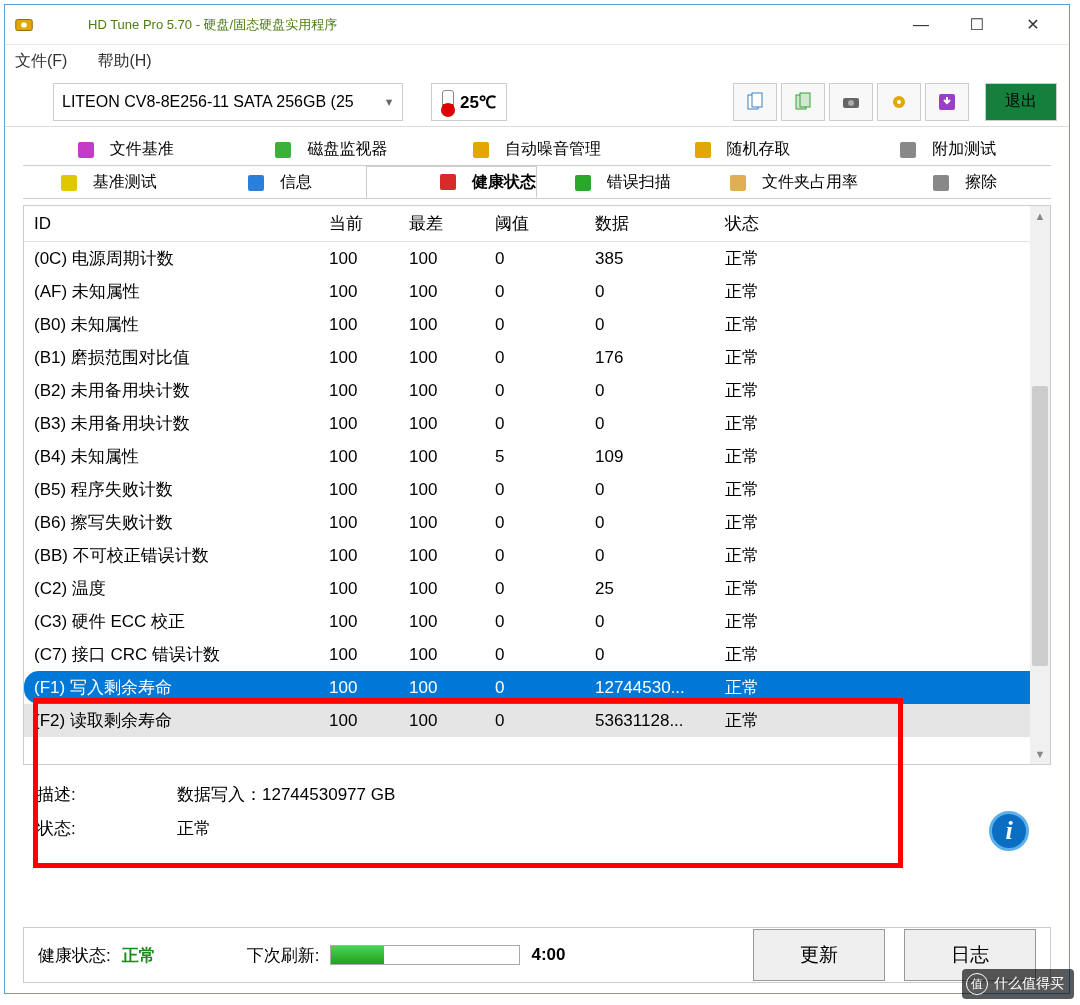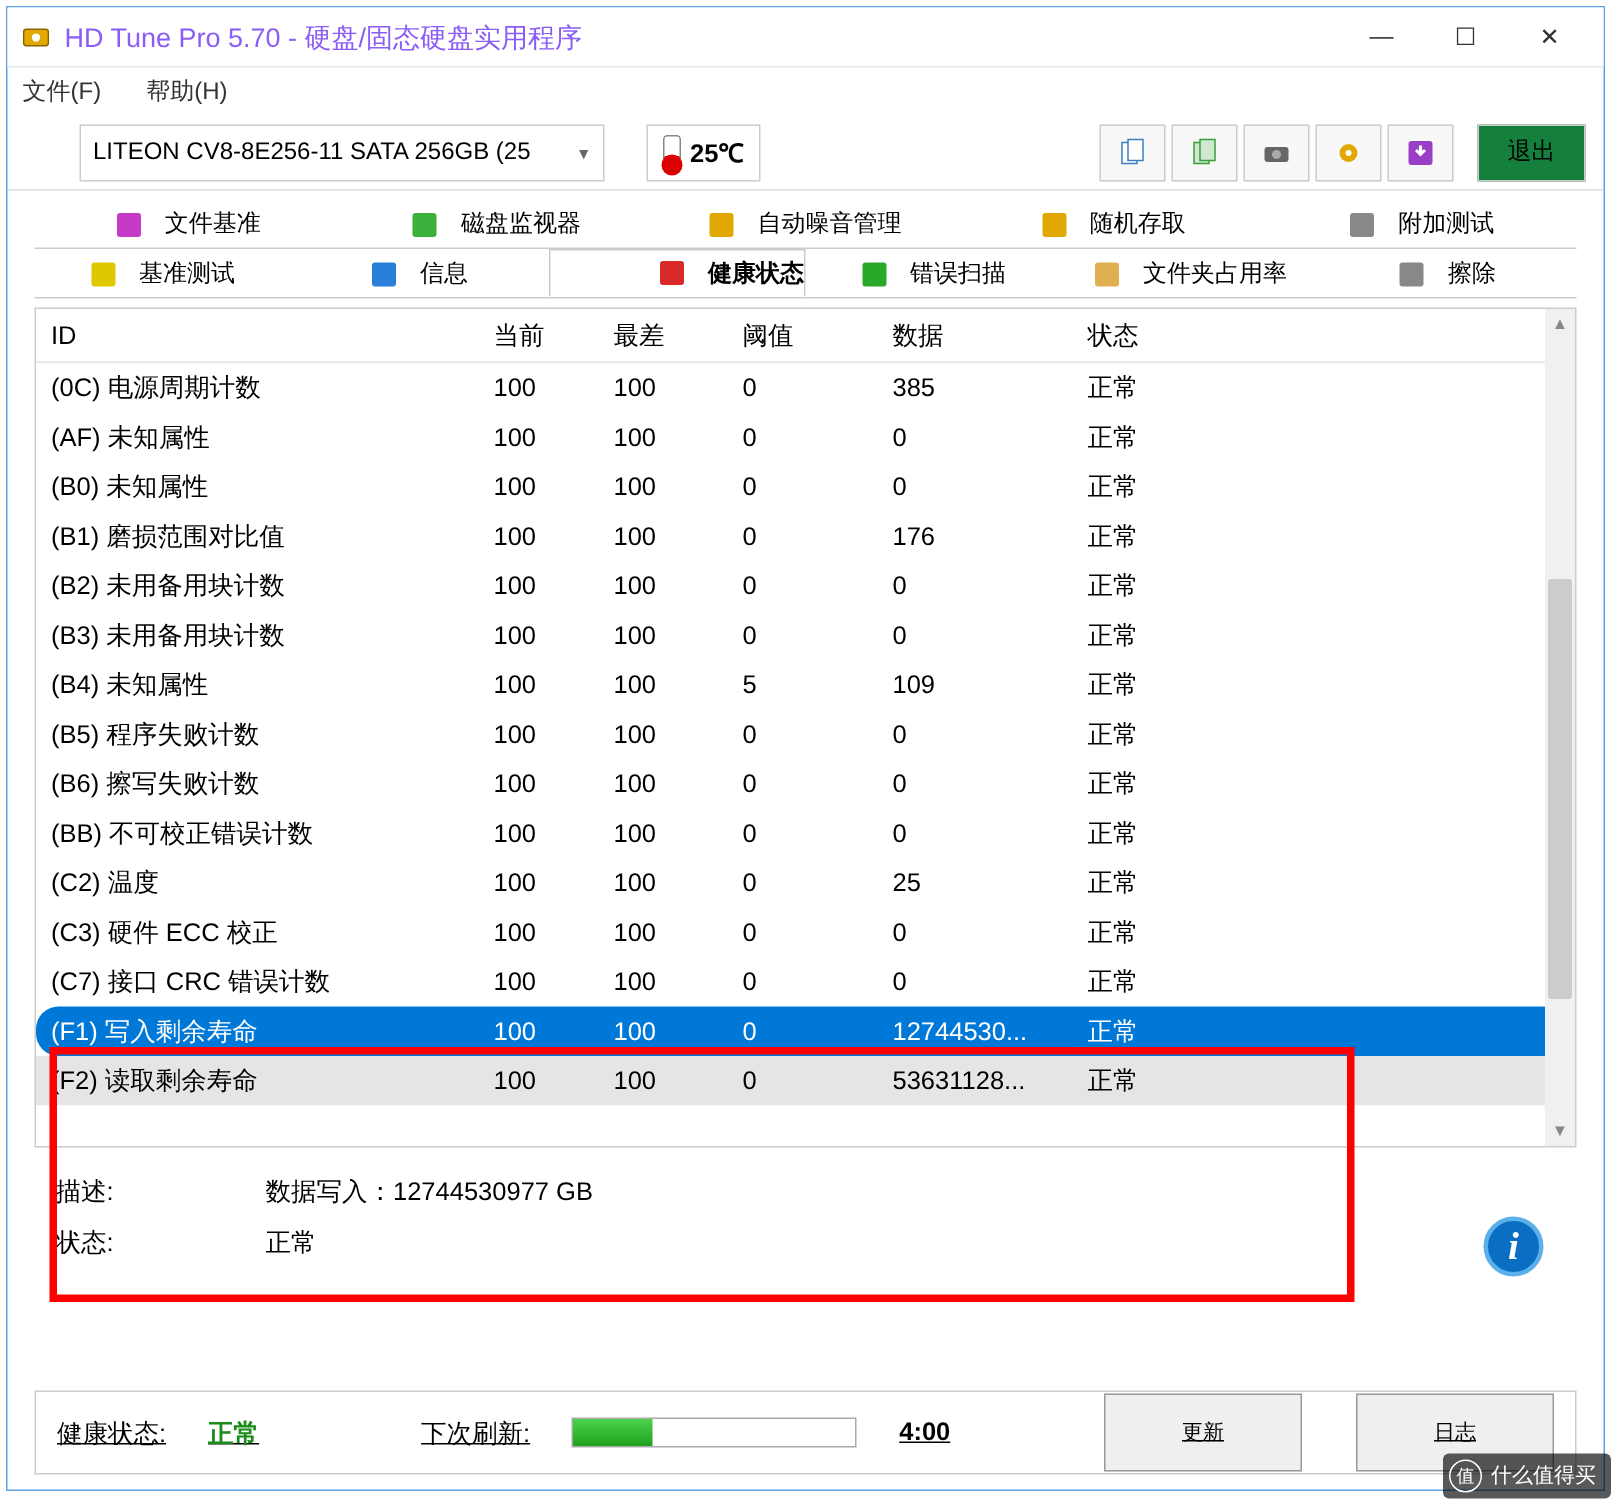--- a/index.html
+++ b/index.html
@@ -2,21 +2,21 @@
 <html><head>
 <meta charset="utf-8">
 <style>
 * { box-sizing: border-box; margin: 0; padding: 0; font-family: "Microsoft YaHei", "Segoe UI", sans-serif; }
 body { background: #fff; width: 1080px; height: 1005px; overflow: hidden; position: relative; }
 
 .window { width: 1066px; height: 990px; border: 1px solid #5aa3e0; background: #fff; margin: 4px; position: relative; }
 
 .titlebar { height: 40px; display: flex; align-items: center; padding: 0 8px; background: #fff; border-bottom: 1px solid #e8e8e8; }
 .titlebar .icon { width: 22px; height: 22px; margin-right: 8px; }
-.titlebar .title { font-size: 18px; color: #8b5cf6; flex: 1; }
+.titlebar .title { font-size: 13px; color: #4d7c0f; flex: 1; margin-left: 45px; }
 .win-controls { display: flex; gap: 0; }
 .win-btn { width: 56px; height: 36px; display: flex; align-items: center; justify-content: center; background: #fff; cursor: default; font-size: 16px; color: #333; }
 
 .menubar { height: 32px; display: flex; align-items: center; padding: 0 10px; gap: 30px; font-size: 16px; color: #333; }
 .menubar span { cursor: default; }
 
 .toolbar { height: 50px; display: flex; align-items: center; padding: 6px 12px; gap: 8px; border-bottom: 1px solid #ddd; }
 .drive-select { flex: 0 0 350px; height: 38px; border: 1px solid #ccc; background: #fff; display: flex; align-items: center; padding: 0 8px; font-family: "Courier New", monospace; font-size: 16px; position: relative; margin-left: 36px; }
 .drive-select::after { content: "▾"; position: absolute; right: 8px; color: #666; }
 .temp-box { margin-left: 20px; display: flex; align-items: center; gap: 6px; height: 38px; border: 1px solid #ccc; padding: 0 10px; font-size: 17px; font-weight: bold; }
@@ -51,25 +51,25 @@
 .sb-thumb { position: absolute; left: 2px; right: 2px; top: 180px; height: 280px; background: #ccc; border-radius: 2px; }
 
 .highlight-box { position: absolute; border: 5px solid #f00; left: 28px; top: 693px; width: 870px; height: 170px; pointer-events: none; z-index: 10; }
 
 .details { margin: 12px 32px 0; font-size: 17px; }
 .details .row { display: flex; height: 34px; align-items: center; }
 .details .lbl { width: 140px; }
 .details .val { font-weight: normal; }
 .info-icon { position: absolute; right: 40px; top: 806px; width: 40px; height: 40px; border-radius: 50%; background: #0a6fc2; color: #fff; display: flex; align-items: center; justify-content: center; font-family: Georgia, serif; font-style: italic; font-size: 26px; font-weight: bold; border: 3px solid #5cb0ea; }
 
-.status-bar { position: absolute; bottom: 10px; left: 18px; right: 18px; height: 56px; border: 1px solid #ccc; display: flex; align-items: center; padding: 0 14px; gap: 28px; font-size: 17px; text-decoration: underline; }
+.status-bar { position: absolute; bottom: 10px; left: 18px; right: 18px; height: 56px; border: 1px solid #ccc; display: flex; align-items: center; padding: 0 14px; gap: 11px; font-size: 17px; }
 .status-ok { color: #1a8c1a; font-weight: bold; }
 .progress { width: 190px; height: 20px; border: 1px solid #aaa; background: #fff; position: relative; }
 .progress .fill { position: absolute; left: 0; top: 0; bottom: 0; width: 28%; background: linear-gradient(to bottom, #4dd24d, #1fa31f); }
-.btn { width: 132px; height: 52px; border: 1px solid #999; background: #efefef; font-size: 14px; margin-left: 8px; }
+.btn { width: 132px; height: 52px; border: 1px solid #999; background: #efefef; font-size: 19px; margin-left: 8px; }
 
 .watermark { position: absolute; right: 6px; bottom: 6px; height: 30px; background: rgba(0,0,0,0.65); color: #fff; font-size: 14px; display: flex; align-items: center; padding: 0 10px 0 4px; border-radius: 4px; gap: 6px; z-index: 20; }
 .watermark .circ { width: 22px; height: 22px; border-radius: 50%; border: 1px solid #fff; display: flex; align-items: center; justify-content: center; font-size: 12px; }
 </style>
 </head>
 <body>
 
 <div class="window">
 
   <div class="titlebar">

